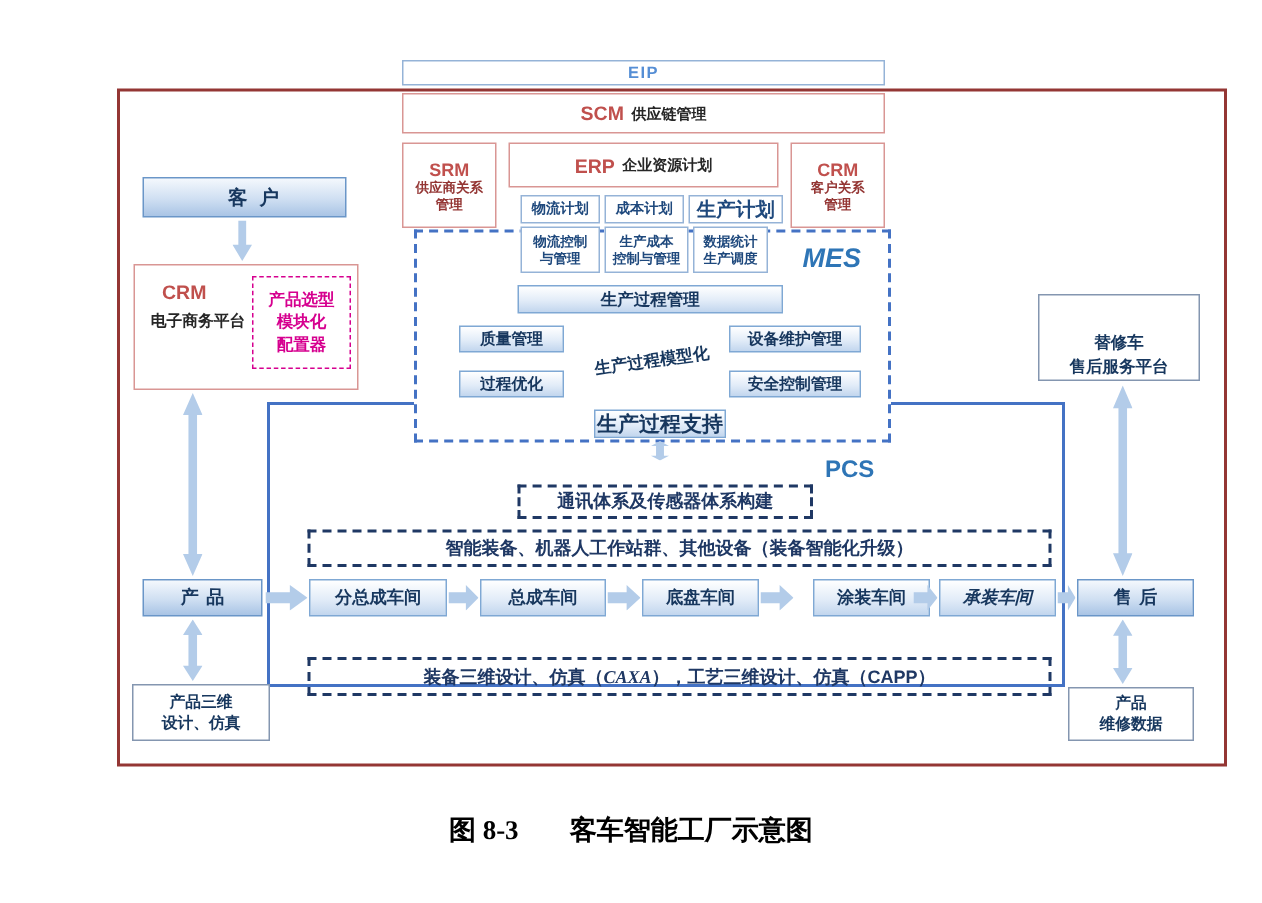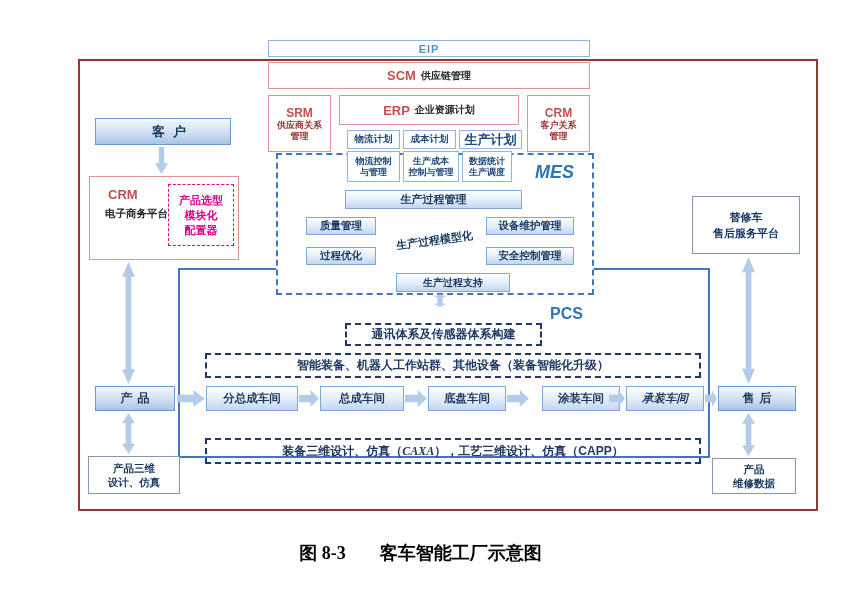--- a/index.html
+++ b/index.html
@@ -90,21 +90,21 @@
   </div>
 
   <div class="abs syslabel ital" style="left:535px;top:162px;font-size:18px;">MES</div>
 
   <div class="abs gradlight flexc" style="left:345px;top:190px;width:177px;height:19px;font-size:11px;">生产过程管理</div>
   <div class="abs gradlight flexc" style="left:306px;top:217px;width:70px;height:18px;font-size:10.5px;">质量管理</div>
   <div class="abs gradlight flexc" style="left:486px;top:217px;width:88px;height:18px;font-size:10.5px;">设备维护管理</div>
   <div class="abs navytxt flexc" style="left:377px;top:230px;width:115px;height:20px;font-size:11px;transform:rotate(-8deg);">生产过程模型化</div>
   <div class="abs gradlight flexc" style="left:306px;top:247px;width:70px;height:18px;font-size:10.5px;">过程优化</div>
   <div class="abs gradlight flexc" style="left:486px;top:247px;width:88px;height:18px;font-size:10.5px;">安全控制管理</div>
-  <div class="abs gradlight flexc" style="left:396px;top:273px;width:114px;height:19px;font-size:10px;">生产过程支持</div>
+  <div class="abs gradlight flexc" style="left:396px;top:273px;width:88px;height:19px;font-size:14px;">生产过程支持</div>
 
   <div class="abs arrow arrow-v2s" style="left:434px;top:294px;width:12px;height:13px;"></div>
 
   <div class="abs syslabel" style="left:550px;top:305px;font-size:16px;">PCS</div>
 
   <div class="abs dashnavy flexc" style="left:345px;top:307px;width:197px;height:23px;font-size:12px;">通讯体系及传感器体系构建</div>
 
   <div class="abs dashnavy flexc" style="left:205px;top:337px;width:496px;height:25px;font-size:12px;">智能装备、机器人工作站群、其他设备（装备智能化升级）</div>
 
   <div class="abs grad flexc" style="left:95px;top:386px;width:80px;height:25px;font-size:12px;letter-spacing:5px;padding-left:5px;">产品</div>
@@ -133,37 +133,37 @@
       <span>），工艺三维设计、仿真（</span>
       <span>CAPP</span>
       <span>）</span>
   </div>
 
   <div class="abs grad flexc" style="left:95px;top:118px;width:136px;height:27px;font-size:13px;letter-spacing:8px;padding-left:20px;font-family:Liberation Serif, serif;">客户</div>
   <div class="abs arrow arrow-down" style="left:155px;top:147px;width:13px;height:27px;"></div>
 
   <div class="abs pink" style="left:89px;top:176px;width:150px;height:84px;">
     <div class="abs redtxt" style="left:18px;top:10px;font-size:13px;">CRM</div>
-    <div class="abs darktxt" style="left:6px;top:30px;width:72px;font-size:10.5px;text-align:right;">电子商务平台</div>
+    <div class="abs darktxt" style="left:6px;top:30px;width:72px;font-size:10.5px;text-align:center;">电子商务平台</div>
     <div class="abs flexc col" style="left:78px;top:7px;width:66px;height:62px;border:1px dashed #d6008f;">
       <span class="magenta" style="font-size:11px;line-height:15px;">产品选型</span>
       <span class="magenta" style="font-size:11px;line-height:15px;">模块化</span>
       <span class="magenta" style="font-size:11px;line-height:15px;">配置器</span>
     </div>
   </div>
 
   <div class="abs arrow arrow-v2" style="left:122px;top:262px;width:13px;height:122px;"></div>
   <div class="abs arrow arrow-v2s" style="left:122px;top:413px;width:13px;height:41px;"></div>
 
   <div class="abs graybox flexc col" style="left:88px;top:456px;width:92px;height:38px;">
     <span style="font-size:10.5px;line-height:14px;">产品三维</span>
     <span style="font-size:10.5px;line-height:14px;">设计、仿真</span>
   </div>
 
-  <div class="abs graybox flexc col" style="left:692px;top:196px;width:108px;height:58px;">
+  <div class="abs graybox flexc col" style="left:692px;top:196px;width:108px;height:58px;justify-content:flex-end;">
     <span style="font-size:11px;line-height:16px;">替修车</span>
     <span style="font-size:11px;line-height:16px;">售后服务平台</span>
   </div>
 
   <div class="abs arrow arrow-v2" style="left:742px;top:257px;width:13px;height:127px;"></div>
   <div class="abs arrow arrow-v2s" style="left:742px;top:413px;width:13px;height:43px;"></div>
 
   <div class="abs graybox flexc col" style="left:712px;top:458px;width:84px;height:36px;">
     <span style="font-size:10.5px;line-height:14px;">产品</span>
     <span style="font-size:10.5px;line-height:14px;">维修数据</span>

